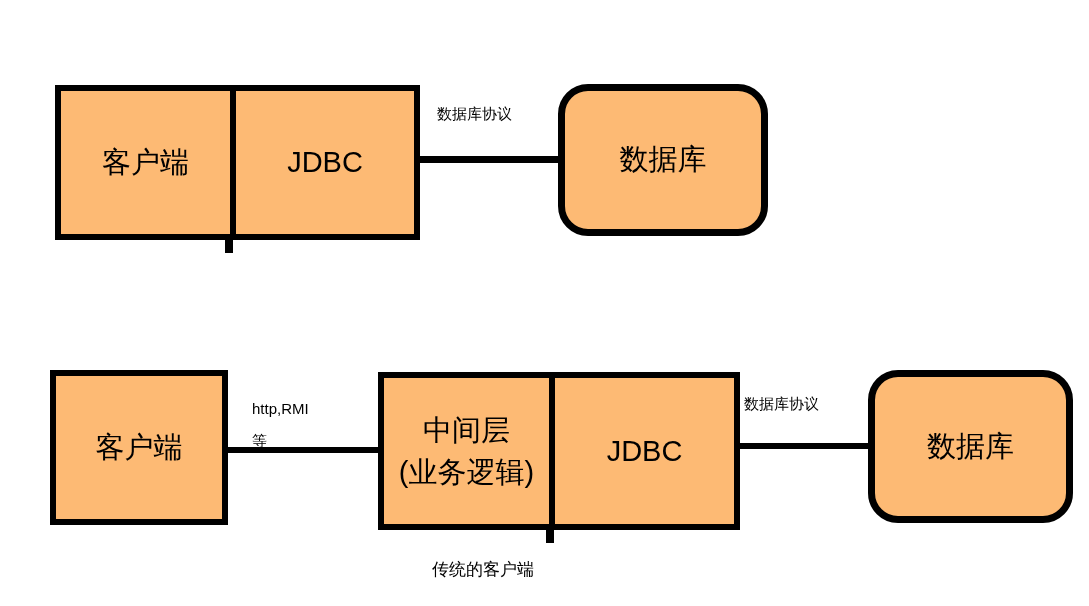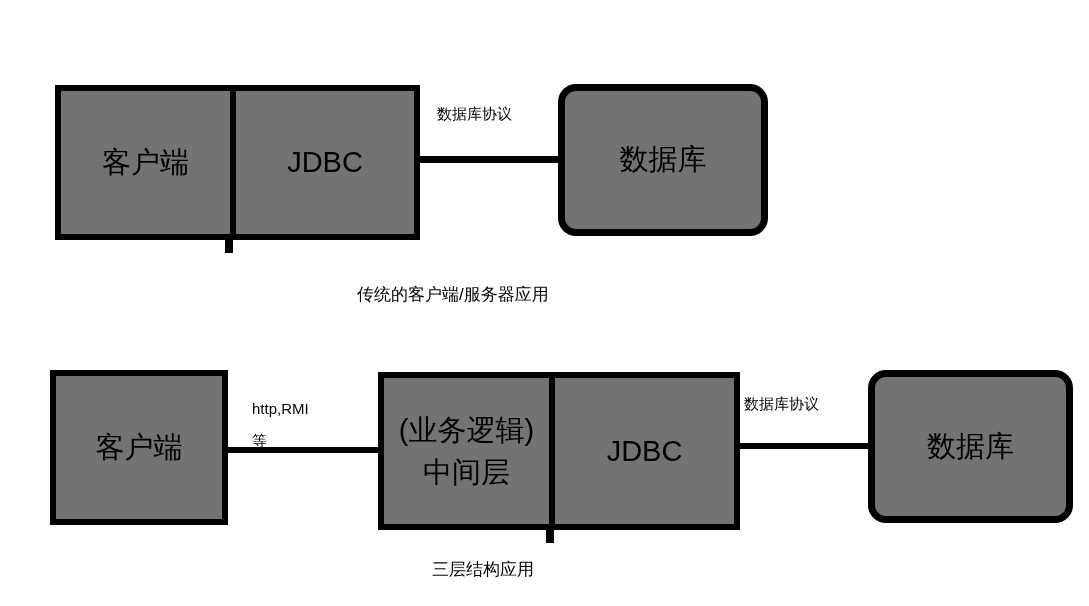--- a/index.html
+++ b/index.html
@@ -12,31 +12,31 @@
     position: relative;
     width: 1089px;
     height: 606px;
     background: #ffffff;
     color: #000000;
     overflow: hidden;
   }
   .box {
     position: absolute;
     border: 6px solid #000000;
-    background: #737373;
+    background: #fdba74;
     box-sizing: border-box;
     display: flex;
     align-items: center;
     justify-content: center;
     font-size: 29px;
     color: #000000;
   }
   .rounded {
     border-width: 7px;
-    border-radius: 18px;
+    border-radius: 30px;
   }
   .split {
     justify-content: flex-start;
   }
   .cell {
     height: 100%;
     display: flex;
     align-items: center;
     justify-content: center;
     flex-direction: column;
@@ -93,48 +93,47 @@
   </div>
   <div class="tick" style="left:225px; top:240px;"></div>
 
   <div class="hline" style="left:420px; top:156px; width:143px; height:7px;"></div>
   <div class="conn-label" style="left:437px; top:98px;">数据库协议</div>
 
   <div class="box rounded" style="left:558px; top:84px; width:210px; height:152px;">
     <span>数据库</span>
   </div>
 
-  <div class="caption" style="left:357px; top:283px;">传统的客户端/服务器应用</div>
 
   <div class="box" style="left:50px; top:370px; width:178px; height:155px;">
     <span>客户端</span>
   </div>
 
   <div class="hline" style="left:228px; top:447px; width:150px; height:6px;"></div>
   <div class="conn-label" style="left:252px; top:393px;">
     <div>http,RMI</div>
     <div>等</div>
   </div>
 
   <div class="box split" style="left:378px; top:372px; width:362px; height:158px;">
     <div class="cell" style="width:165px;">
       <div class="two-line">
+        <div>中间层</div>
         <div>(业务逻辑)</div>
-        <div>中间层</div>
       </div>
     </div>
     <div class="divider" style="left:165px;"></div>
     <div class="cell" style="width:179px; margin-left:6px;">
       <span>JDBC</span>
     </div>
   </div>
   <div class="tick" style="left:546px; top:530px;"></div>
 
   <div class="hline" style="left:740px; top:443px; width:128px; height:6px;"></div>
   <div class="conn-label" style="left:744px; top:388px;">数据库协议</div>
 
   <div class="box rounded" style="left:868px; top:370px; width:205px; height:153px;">
     <span>数据库</span>
   </div>
 
-  <div class="caption" style="left:432px; top:558px;">三层结构应用</div>
+  <div class="caption" style="left:432px; top:558px;">传统的客户端</div>
 
 </div>
 
 </body></html>

